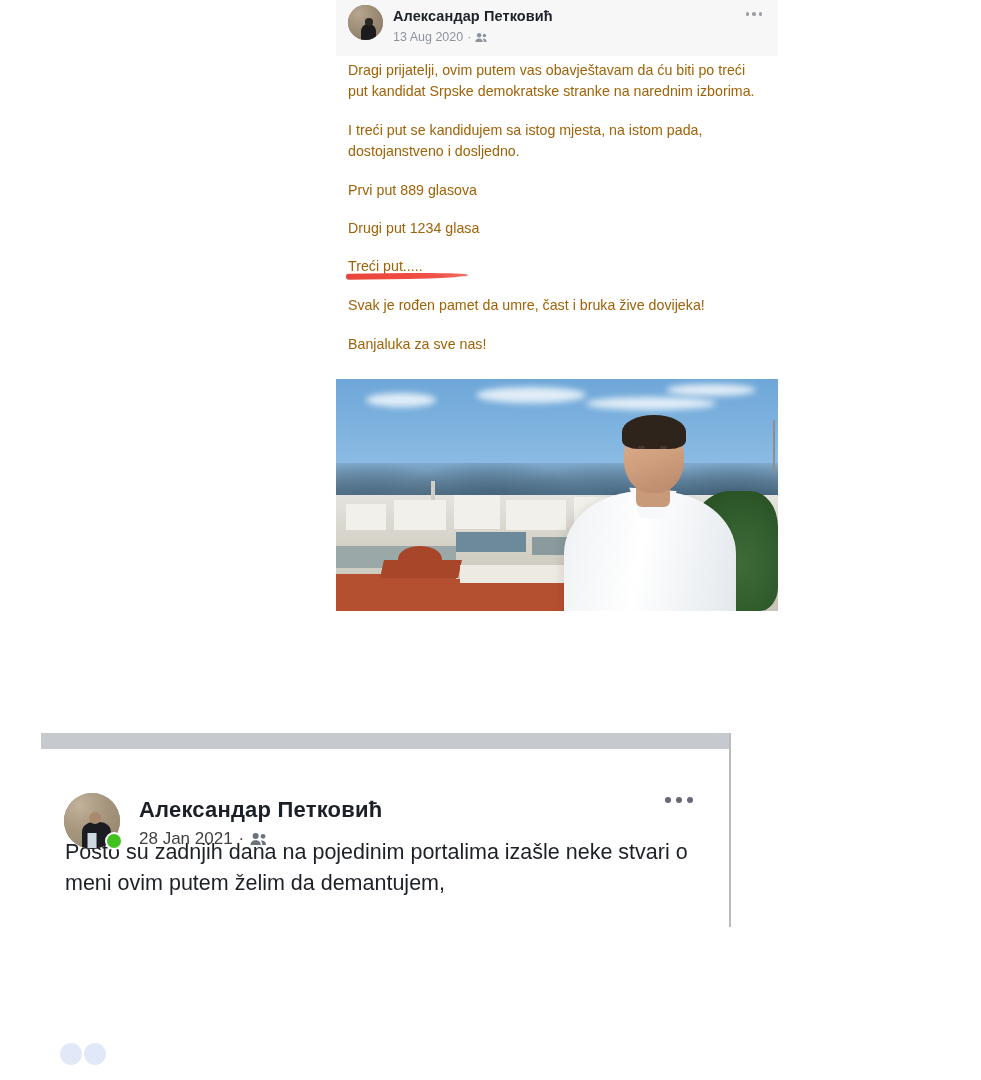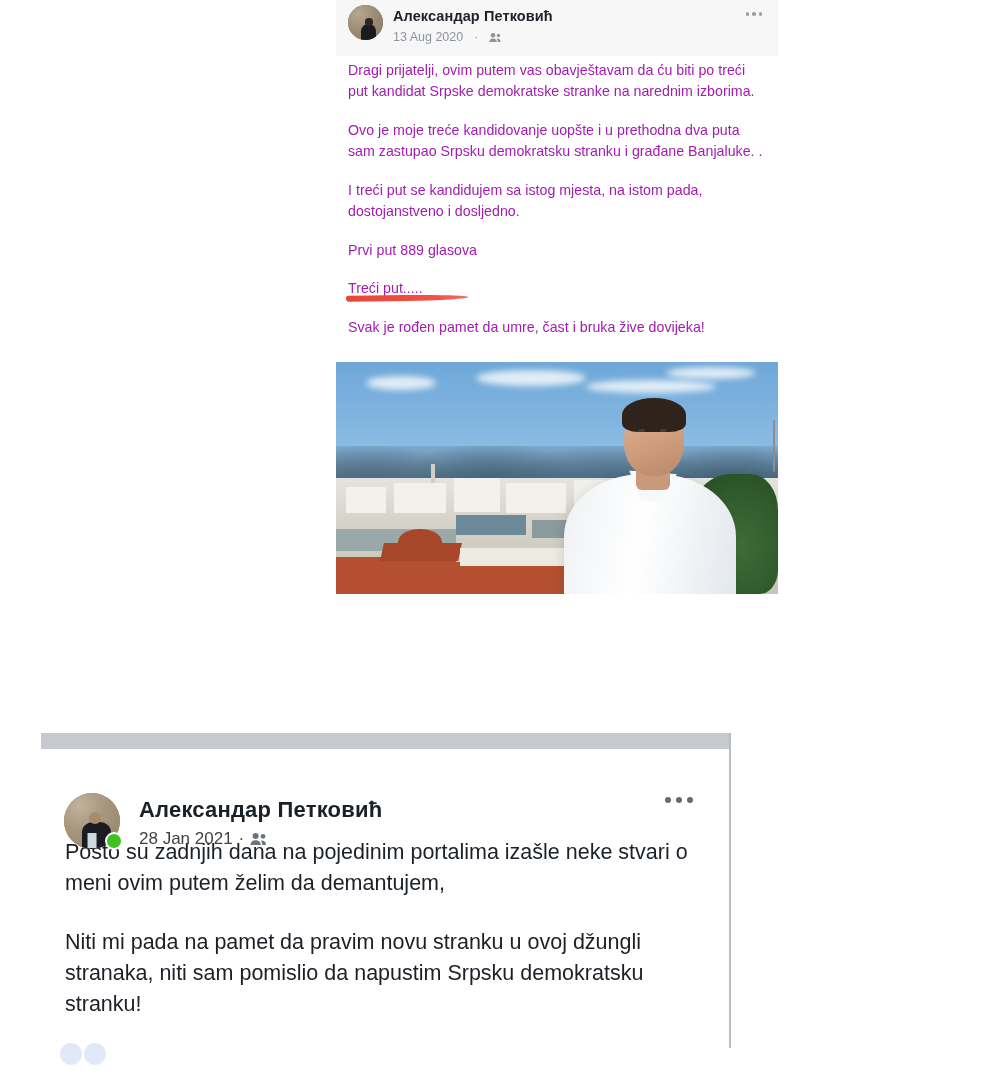--- a/index.html
+++ b/index.html
@@ -75,21 +75,21 @@
     letter-spacing: 0.1px;
   }
   .p1-meta {
     position: absolute;
     left: 57px;
     top: 30px;
     font-size: 12.5px;
     color: #8d949e;
     display: flex;
     align-items: center;
-    gap: 11px;
+    gap: 4px;
   }
   .p1-dots {
     position: absolute;
     right: 16px;
     top: 12px;
     display: flex;
     gap: 3px;
     cursor: pointer;
   }
   .p1-dots i {
@@ -99,21 +99,21 @@
     border-radius: 50%;
     background: #9a9ea5;
   }
   .post1-body {
     padding: 4px 12px 6px 12px;
     background: #ffffff;
   }
   .p1-para {
     font-size: 14.2px;
     line-height: 21px;
-    color: #a21caf;
+    color: #a16207;
     margin-bottom: 18px;
     letter-spacing: 0.02px;
   }
   .p1-para.tight { margin-bottom: 17px; }
   .p1-highlight {
     position: relative;
     display: inline-block;
     text-align: center;
   }
   .marker {
@@ -384,30 +384,31 @@
       </div>
       <div class="p1-dots">
         <i></i>
         <i></i>
         <i></i>
       </div>
     </div>
 
     <div class="post1-body">
       <div class="p1-para">Dragi prijatelji, ovim putem vas obavještavam da ću biti po treći put kandidat Srpske demokratske stranke na narednim izborima.</div>
-      <div class="p1-para">Ovo je moje treće kandidovanje uopšte i u prethodna dva puta sam zastupao Srpsku demokratsku stranku i građane Banjaluke. .</div>
       <div class="p1-para">I treći put se kandidujem sa istog  mjesta, na istom pada, dostojanstveno i dosljedno.</div>
       <div class="p1-para tight">Prvi put 889 glasova</div>
+      <div class="p1-para tight">Drugi put 1234 glasa</div>
       <div class="p1-para">
         <span class="p1-highlight">
           <span>Treći put.....</span>
           <span class="marker"></span>
         </span>
       </div>
       <div class="p1-para">Svak je  rođen pamet da umre, čast i bruka žive dovijeka!</div>
+      <div class="p1-para">Banjaluka za sve nas!</div>
     </div>
 
     <div class="p1-photo">
       <div class="ph-sky"></div>
       <div class="ph-cloud" style="left:30px;top:14px;width:70px;height:14px;"></div>
       <div class="ph-cloud" style="left:140px;top:8px;width:110px;height:16px;"></div>
       <div class="ph-cloud" style="left:250px;top:18px;width:130px;height:13px;"></div>
       <div class="ph-cloud" style="left:330px;top:5px;width:90px;height:12px;"></div>
       <div class="ph-hills"></div>
       <div class="ph-city"></div>
@@ -472,21 +473,20 @@
       </div>
       <div class="p2-dots">
         <i></i>
         <i></i>
         <i></i>
       </div>
     </div>
 
     <div class="post2-body">
       <div class="p2-para">Pošto su zadnjih dana na pojedinim portalima izašle neke stvari o meni ovim putem želim da demantujem,</div>
-      <div class="p2-para">Niti mi pada na pamet da pravim novu stranku u ovoj džungli stranaka, niti sam pomislio da napustim Srpsku demokratsku stranku!</div>
     </div>
   </div>
 
   <div class="p2-reactions">
     <span></span>
     <span></span>
   </div>
 
 </div>
 

